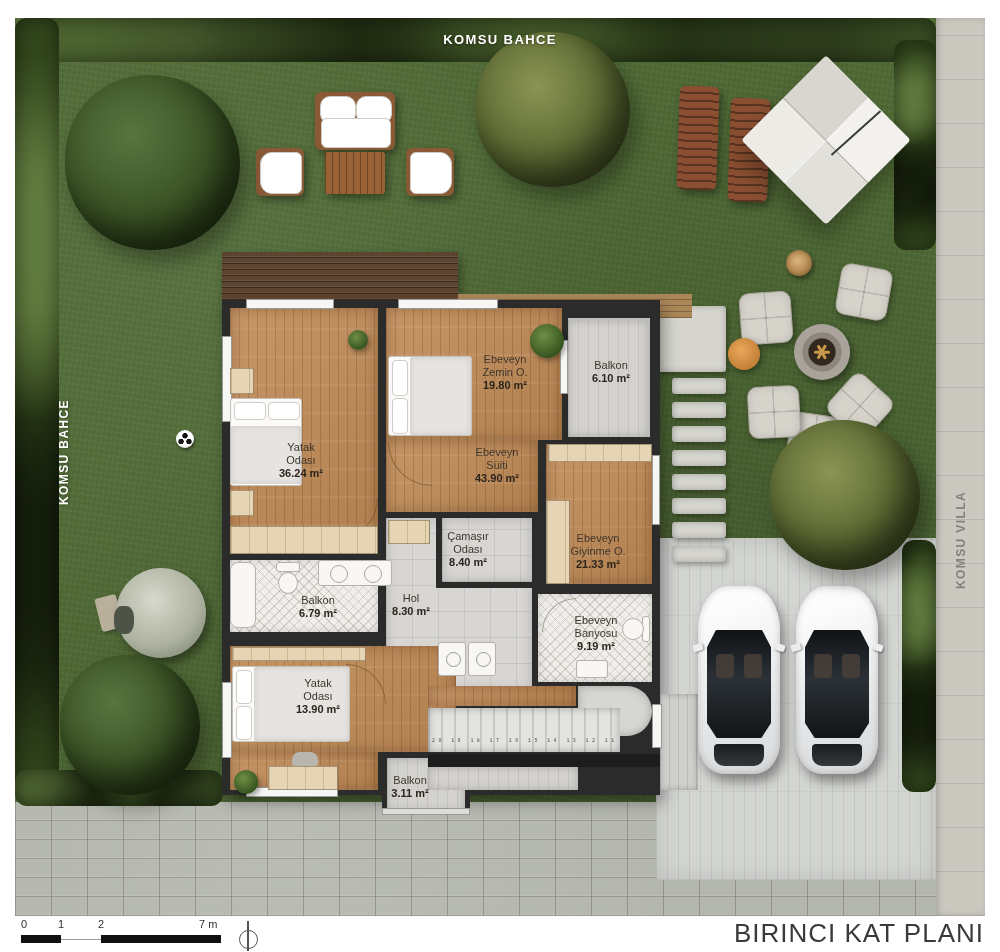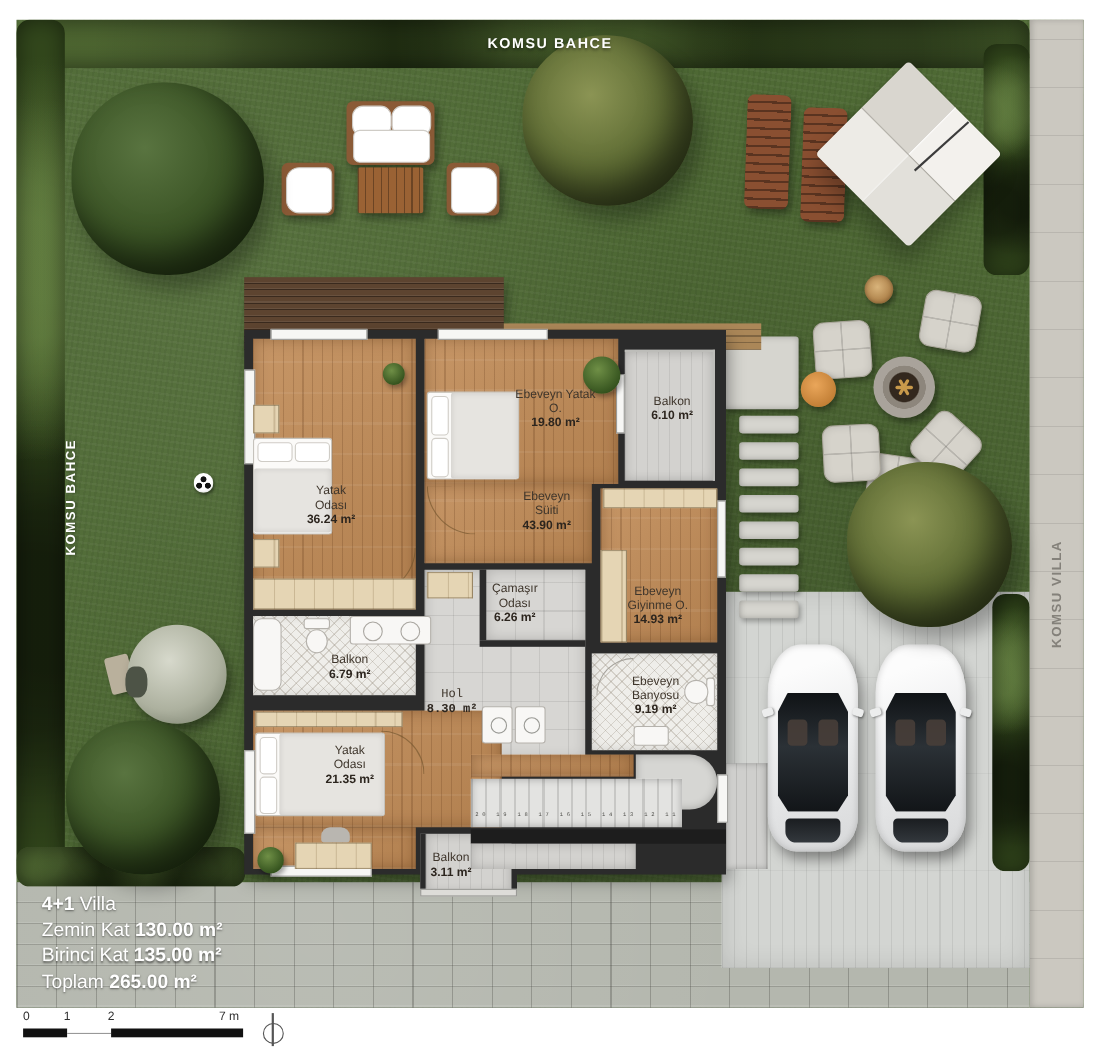--- a/index.html
+++ b/index.html
@@ -248,54 +248,54 @@
   <div class="abs blanket" style="left:254px;top:667px;width:95px;height:74px;"></div>
   <div class="abs" style="left:292px;top:752px;width:26px;height:14px;background:#b9b6b0;border-radius:8px 8px 3px 3px;"></div>
   <div class="abs beige" style="left:268px;top:766px;width:70px;height:24px;"></div>
   <div class="abs plant" style="left:234px;top:770px;width:24px;height:24px;"></div>
 
   <div class="abs rlabel" style="left:301px;top:460px;width:56px;">
     <span>Yatak Odası</span>
     <span class="area">36.24 m²</span>
   </div>
   <div class="abs rlabel" style="left:505px;top:372px;width:76px;">
-    <span>Ebeveyn Yatak O.</span>
+    <span>Ebeveyn Zemin O.</span>
     <span class="area">19.80 m²</span>
   </div>
   <div class="abs rlabel" style="left:611px;top:372px;width:62px;">
     <span>Balkon</span>
     <span class="area">6.10 m²</span>
   </div>
   <div class="abs rlabel" style="left:497px;top:465px;width:66px;">
     <span>Ebeveyn Süiti</span>
     <span class="area">43.90 m²</span>
   </div>
   <div class="abs rlabel" style="left:468px;top:549px;width:60px;">
     <span>Çamaşır Odası</span>
-    <span class="area">6.26 m²</span>
+    <span class="area">8.40 m²</span>
   </div>
   <div class="abs rlabel" style="left:598px;top:551px;width:80px;">
     <span>Ebeveyn Giyinme O.</span>
-    <span class="area">14.93 m²</span>
+    <span class="area">21.33 m²</span>
   </div>
   <div class="abs rlabel" style="left:318px;top:607px;width:60px;">
     <span>Balkon</span>
     <span class="area">6.79 m²</span>
   </div>
-  <div class="abs rlabel" style="left:411px;top:639px;width:56px;font-family:Liberation Mono, monospace;">
+  <div class="abs rlabel" style="left:411px;top:605px;width:56px;">
     <span>Hol</span>
     <span class="area">8.30 m²</span>
   </div>
   <div class="abs rlabel" style="left:596px;top:633px;width:70px;">
     <span>Ebeveyn Banyosu</span>
     <span class="area">9.19 m²</span>
   </div>
   <div class="abs rlabel" style="left:318px;top:696px;width:56px;">
     <span>Yatak Odası</span>
-    <span class="area">21.35 m²</span>
+    <span class="area">13.90 m²</span>
   </div>
   <div class="abs rlabel" style="left:410px;top:787px;width:62px;">
     <span>Balkon</span>
     <span class="area">3.11 m²</span>
   </div>
 
   <div class="abs" style="left:315px;top:92px;width:80px;height:58px;background:#8a5a36;border-radius:6px;box-shadow:3px 4px 8px rgba(0,0,0,.4);"></div>
   <div class="abs pillow" style="left:320px;top:96px;width:34px;height:26px;border-radius:10px;"></div>
   <div class="abs pillow" style="left:356px;top:96px;width:34px;height:26px;border-radius:10px;"></div>
   <div class="abs pillow" style="left:321px;top:118px;width:68px;height:28px;border-radius:6px;"></div>
@@ -355,27 +355,22 @@
     <div class="seat" style="left:46px;top:68px;"></div>
     <div class="mirror" style="left:-5px;top:58px;transform:rotate(-18deg);"></div>
     <div class="mirror" style="right:-5px;top:58px;transform:rotate(18deg);"></div>
     <div class="trunkglass"></div>
   </div>
 
   <div class="abs sitetext" style="left:300px;top:32px;width:400px;text-align:center;">KOMSU BAHCE</div>
   <div class="abs sitetext vert" style="left:64px;top:452px;font-size:12px;">KOMSU BAHCE</div>
   <div class="abs sitetext vert" style="left:961px;top:540px;font-size:12px;color:#84817a;text-shadow:none;">KOMSU VILLA</div>
 
-  <div class="abs infoblock" style="left:38px;top:810px;">
-    <div><span></span><b>4+1</b><span> Villa</span></div>
-    <div><span>Zemin Kat </span><b>130.00 m²</b><span></span></div>
-    <div><span>Birinci Kat </span><b>135.00 m²</b><span></span></div>
-    <div><span>Toplam </span><b>265.00 m²</b><span></span></div>
-  </div>
-
+
+  <div class="abs plantitle" style="right:16px;top:918px;">BIRINCI KAT PLANI</div>
 
   <div class="abs scalewrap" style="left:21px;top:918px;width:270px;height:30px;">
     <span class="seg" style="left:0;top:0;">0</span>
     <span class="seg" style="left:37px;top:0;">1</span>
     <span class="seg" style="left:77px;top:0;">2</span>
     <span class="seg" style="left:178px;top:0;">7 m</span>
     <span class="seg" style="left:0;top:17px;width:40px;height:8px;background:#111;"></span>
     <span class="seg" style="left:40px;top:20.5px;width:40px;height:1.5px;background:#999;"></span>
     <span class="seg" style="left:80px;top:17px;width:120px;height:8px;background:#111;"></span>
     <span class="seg" style="left:218px;top:12px;width:17px;height:17px;border:1.8px solid #555;border-radius:50%;"></span>

